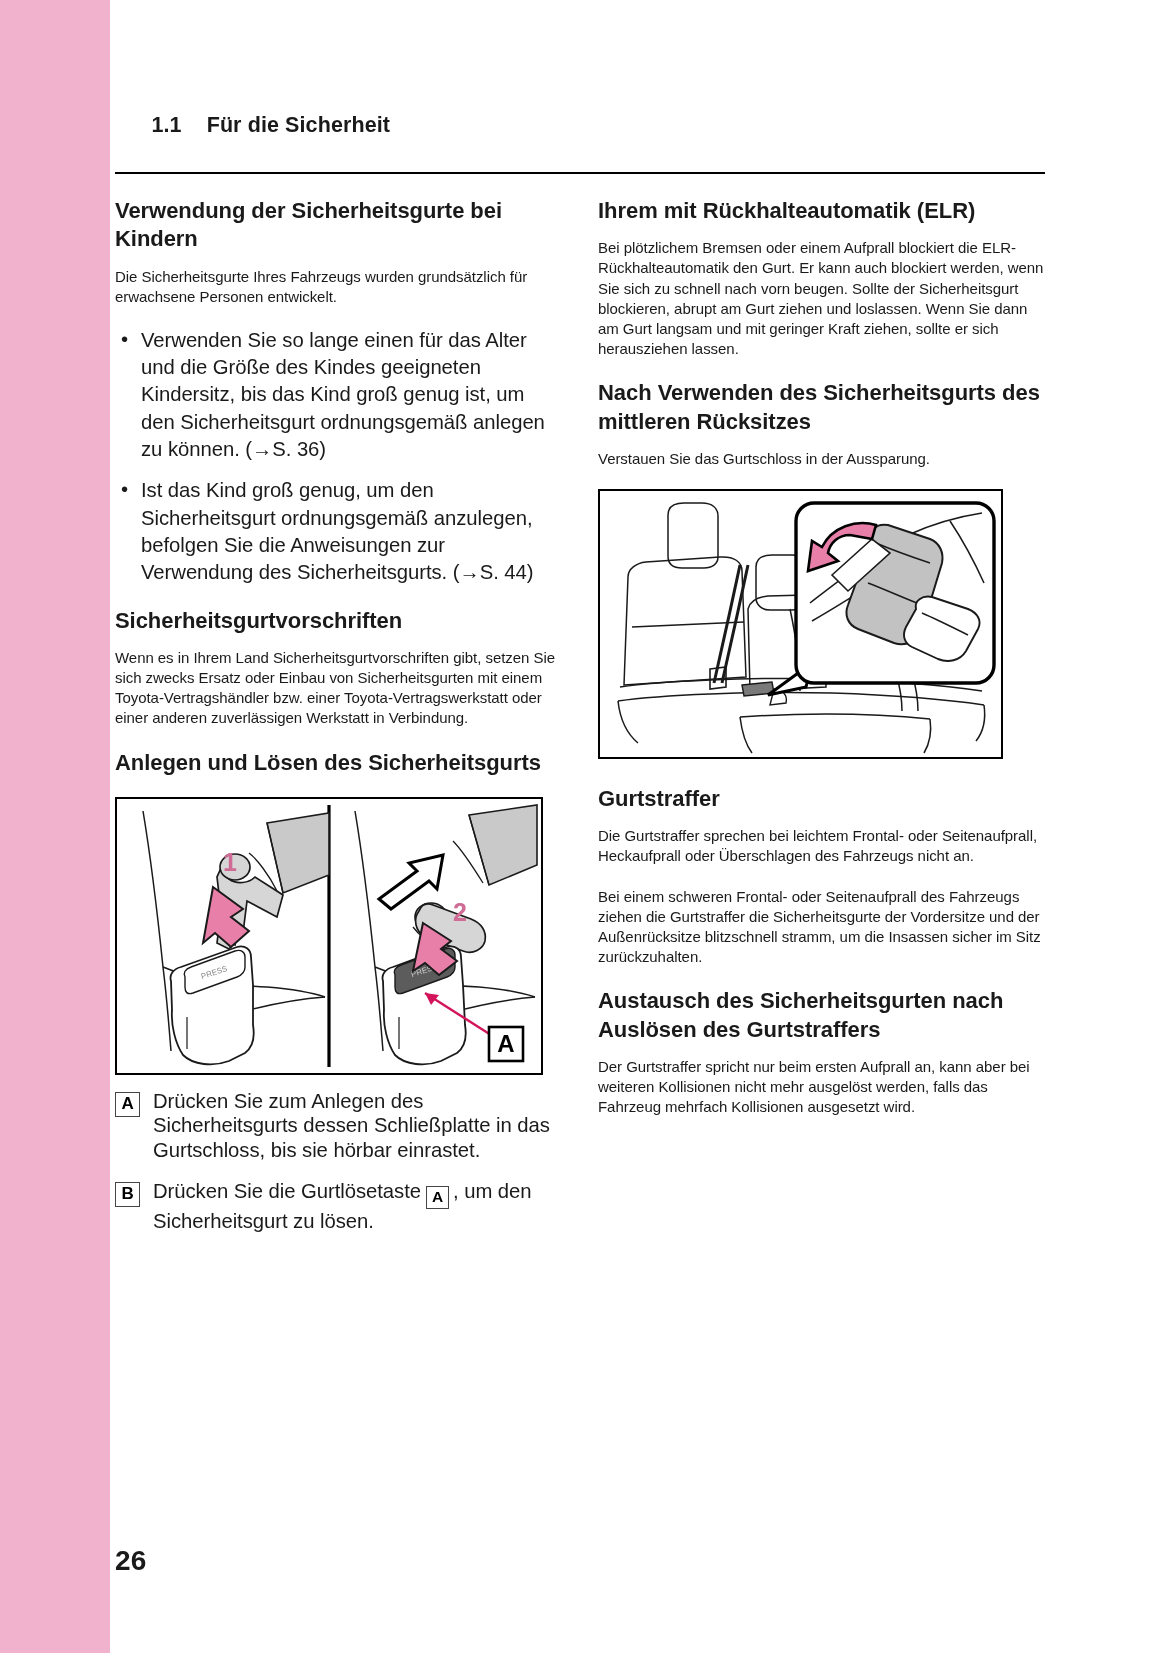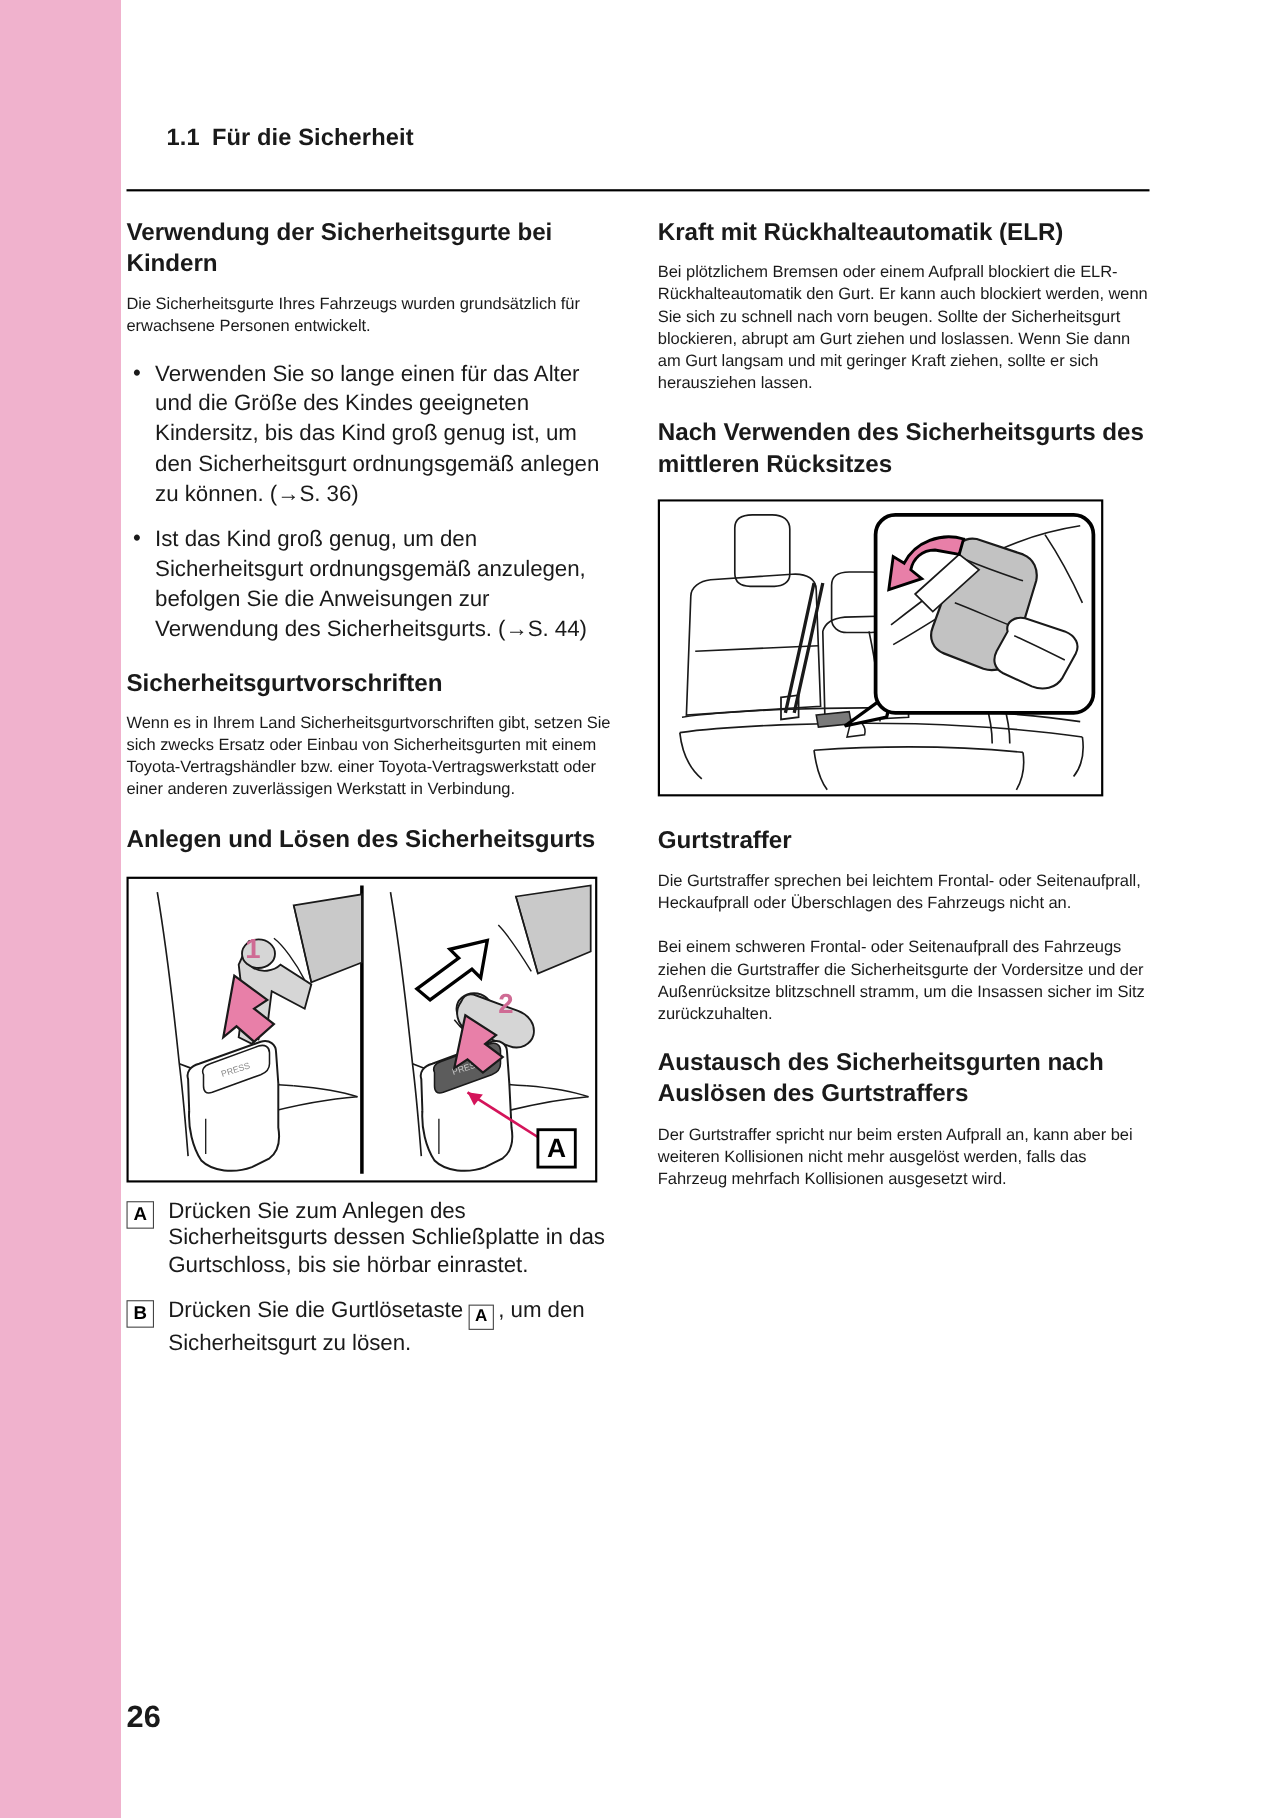--- a/index.html
+++ b/index.html
@@ -46,21 +46,21 @@
   .running-head {
     font-size: 21.5px;
     font-weight: bold;
     letter-spacing: 0.1px;
     padding-bottom: 9px;
     border-bottom: 2.2px solid #000000;
     margin-bottom: 0;
     white-space: pre;
   }
   .running-head .num {
-    margin-right: 11px;
+    margin-right: 25px;
     text-align: center;
   }
 
   
   .columns {
     display: flex;
     gap: 37px;
     margin-top: 23px;
   }
   .col {
@@ -309,24 +309,25 @@
           <li>
             <span class="tag">B</span>
             <span class="callout-text"><span>Drücken Sie die Gurtlösetaste</span><span class="tag inline">A</span><span>, um den Sicherheitsgurt zu lösen.</span></span>
           </li>
         </ul>
 
       </div>
 
       <div class="col">
 
-        <h2 class="sec">Kraft mit Rückhalteautomatik (ELR)</h2>
+        <h2 class="sec">Ihrem mit Rückhalteautomatik (ELR)</h2>
         <p class="body">Bei plötzlichem Bremsen oder einem Aufprall blockiert die ELR-Rückhalteautomatik den Gurt. Er kann auch blockiert werden, wenn Sie sich zu schnell nach vorn beugen. Sollte der Sicherheitsgurt blockieren, abrupt am Gurt ziehen und loslassen. Wenn Sie dann am Gurt langsam und mit geringer Kraft ziehen, sollte er sich herausziehen lassen.</p>
 
         <h2 class="sec">Nach Verwenden des Sicherheitsgurts des mittleren Rücksitzes</h2>
+        <p class="body">Verstauen Sie das Gurtschloss in der Aussparung.</p>
 
         <div class="figure fig-seat">
           <svg viewBox="0 0 401 266" xmlns="http://www.w3.org/2000/svg">
             <rect x="0" y="0" width="401" height="266" fill="#ffffff"></rect>
             <g stroke="#1a1a1a" fill="none" stroke-width="1.5">
 
               <path d="M68 24 C 68 16, 74 12, 84 12 L 102 12 C 112 12, 118 17, 118 25
                        L 118 66 C 118 73, 112 77, 104 77 L 82 77 C 72 77, 68 72, 68 65 Z"></path>
 
               <path d="M28 86 C 28 78, 36 72, 46 71 L 120 66 C 134 65, 142 71, 142 80

